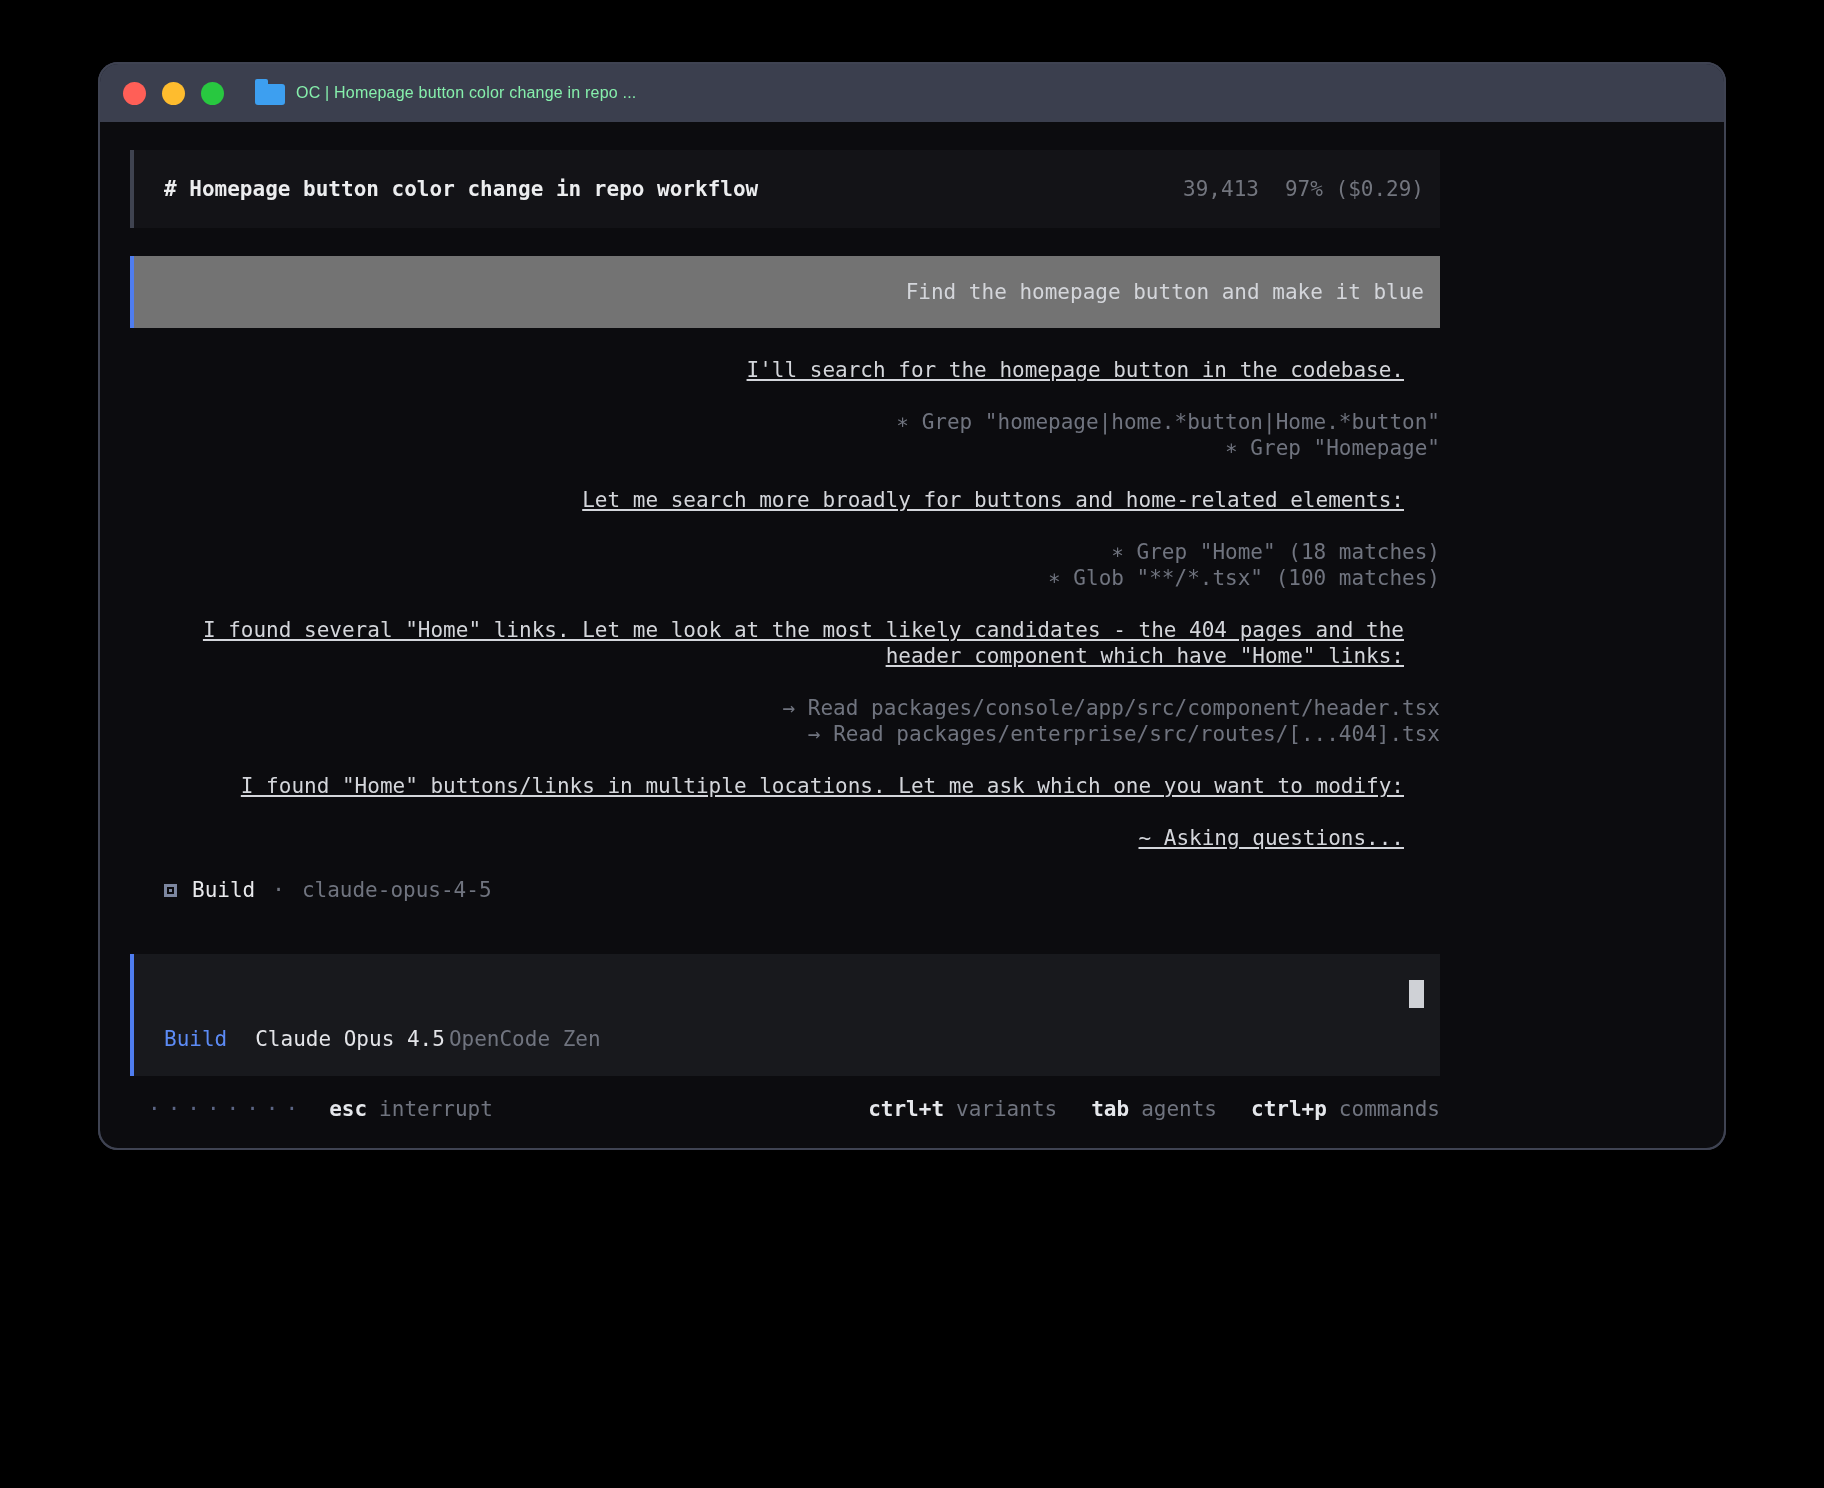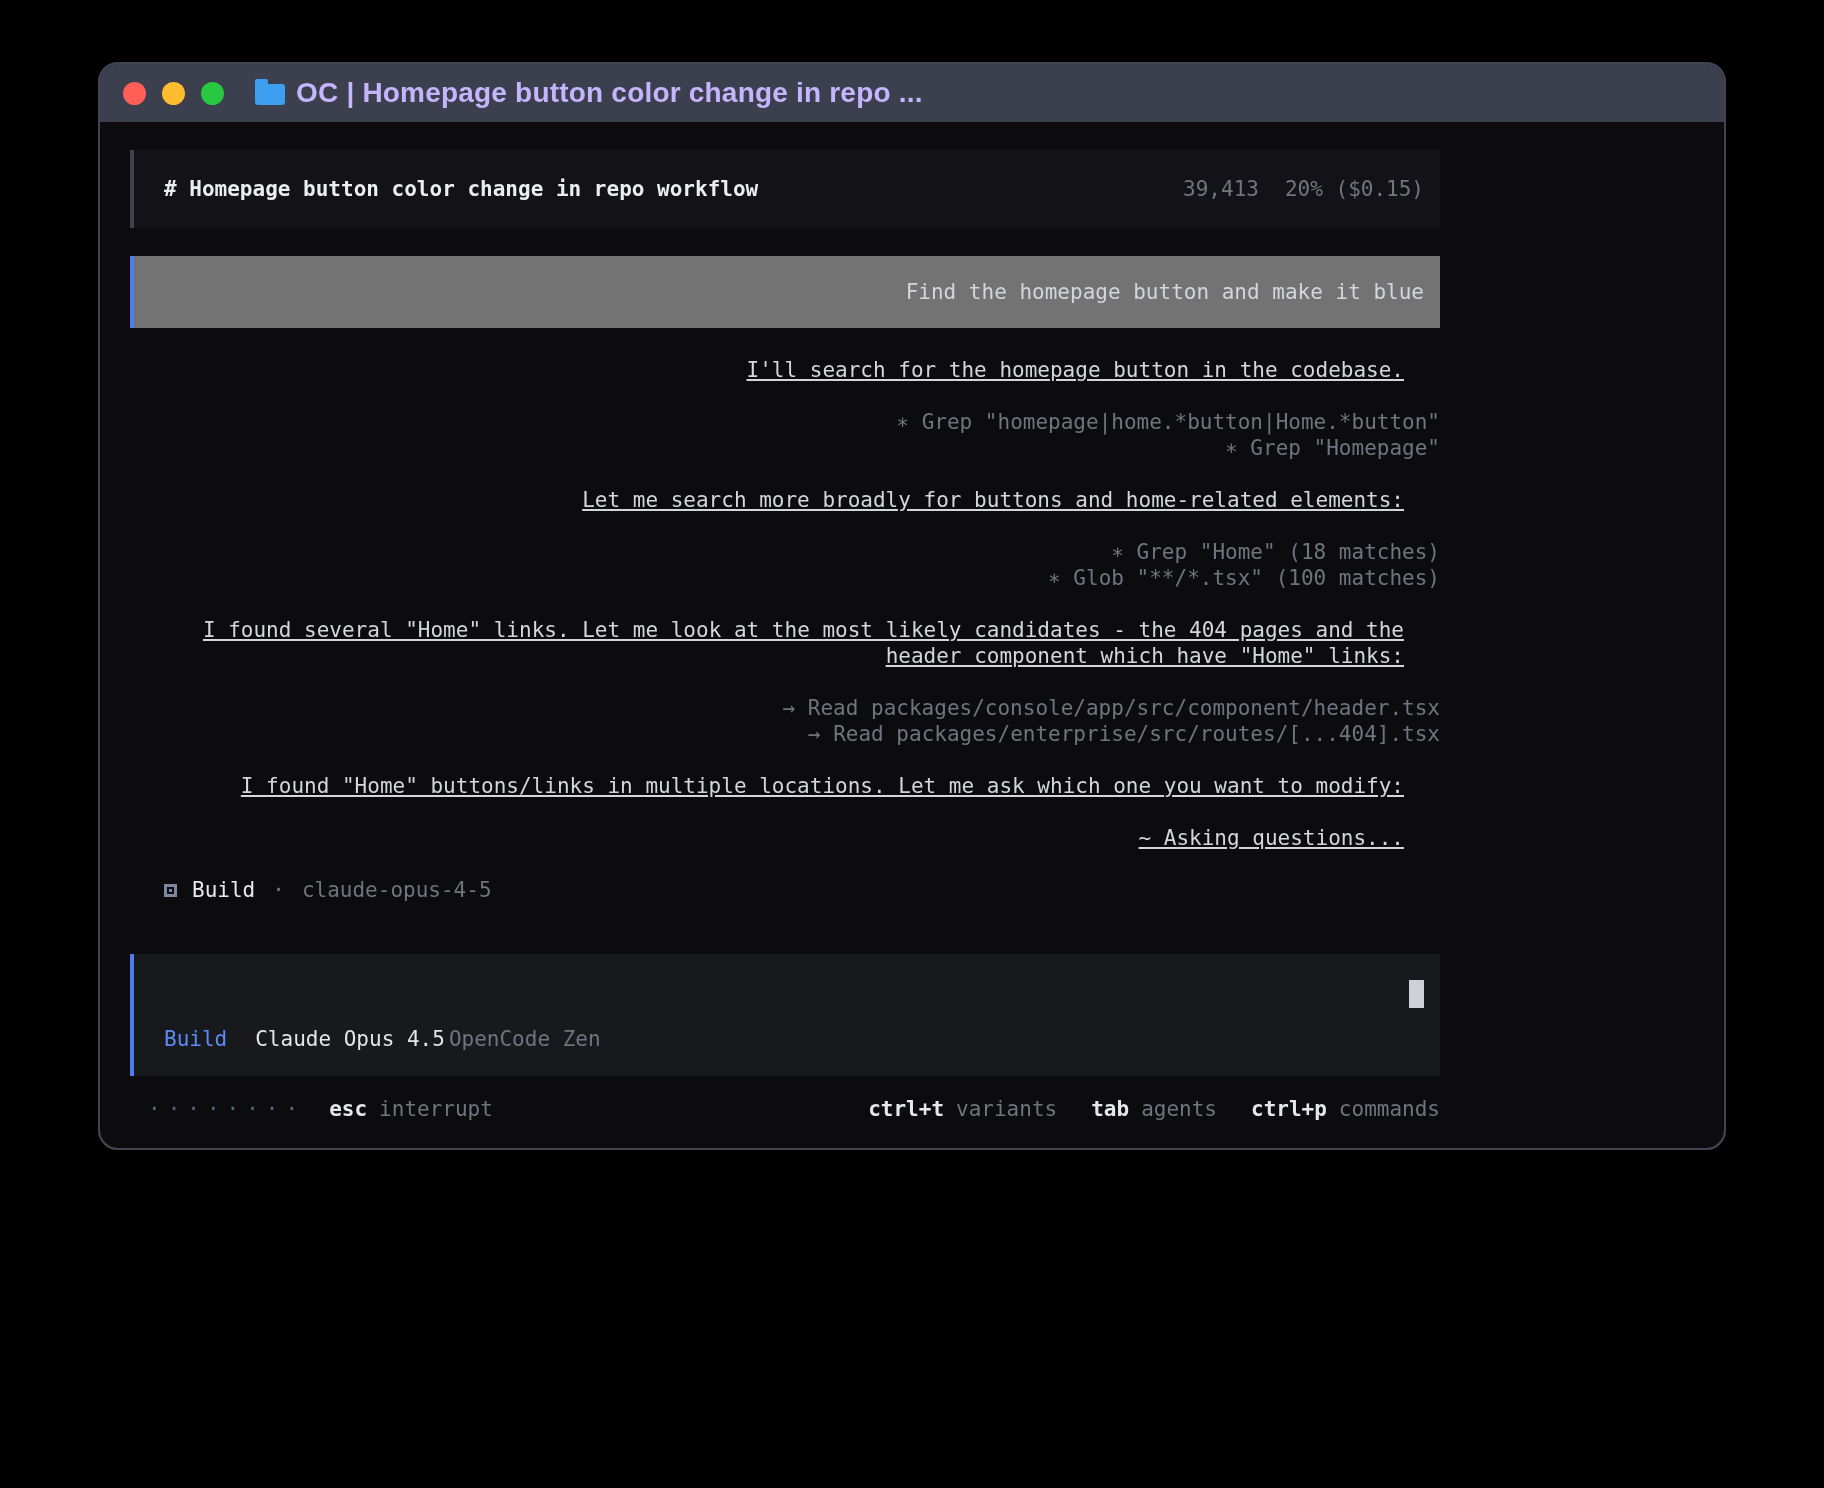--- a/index.html
+++ b/index.html
@@ -18,21 +18,21 @@
   }
   .lights { display:flex; gap:16px; margin-right:16px; }
   .light { width:23px; height:23px; border-radius:50%; display:inline-block; }
   .light.red { background:#ff5f57; }
   .light.yellow { background:#febc2e; }
   .light.green { background:#28c840; }
   .folder { position:relative; width:30px; height:21px; background:#3d9ff0;
     border-radius:2px 3px 3px 3px; margin:2px 11px 0 15px; display:inline-block; }
   .folder::before { content:""; position:absolute; top:-5px; left:0; width:13px; height:7px;
     background:#3d9ff0; border-radius:2px 2px 0 0; }
-  .wtitle { color:#c4b5fd; font-family:"Liberation Sans", sans-serif; font-weight:bold; font-size:28px; letter-spacing:0.2px; }
+  .wtitle { color:#86efac; font-family:"Liberation Sans", sans-serif; font-weight:normal; font-size:16px; letter-spacing:0.2px; }
 
   .term {
     height:calc(100% - 58px); padding:28px 30px 26px 30px;
     font-size:21px; line-height:26px; color:#d4d6db;
     display:flex; flex-direction:column;
   }
   .inner { width:1310px; display:flex; flex-direction:column; height:100%;text-align:right; }
 
   .header-bar {
     background:#131317; border-left:4px solid #3f4350;
@@ -94,21 +94,21 @@
     <span class="wtitle">OC | Homepage button color change in repo ...</span>
   </div>
 
   <div class="term">
     <div class="inner">
 
       <div class="header-bar">
         <span class="htitle"># Homepage button color change in repo workflow</span>
         <span class="hstats">
           <span>39,413</span>
-          <span>20% ($0.15)</span>
+          <span>97% ($0.29)</span>
         </span>
       </div>
 
       <div class="user-msg">
         <span>Find the homepage button and make it blue</span>
       </div>
 
       <div class="msg">I'll search for the homepage button in the codebase.</div>
 
       <div class="tool-group">

